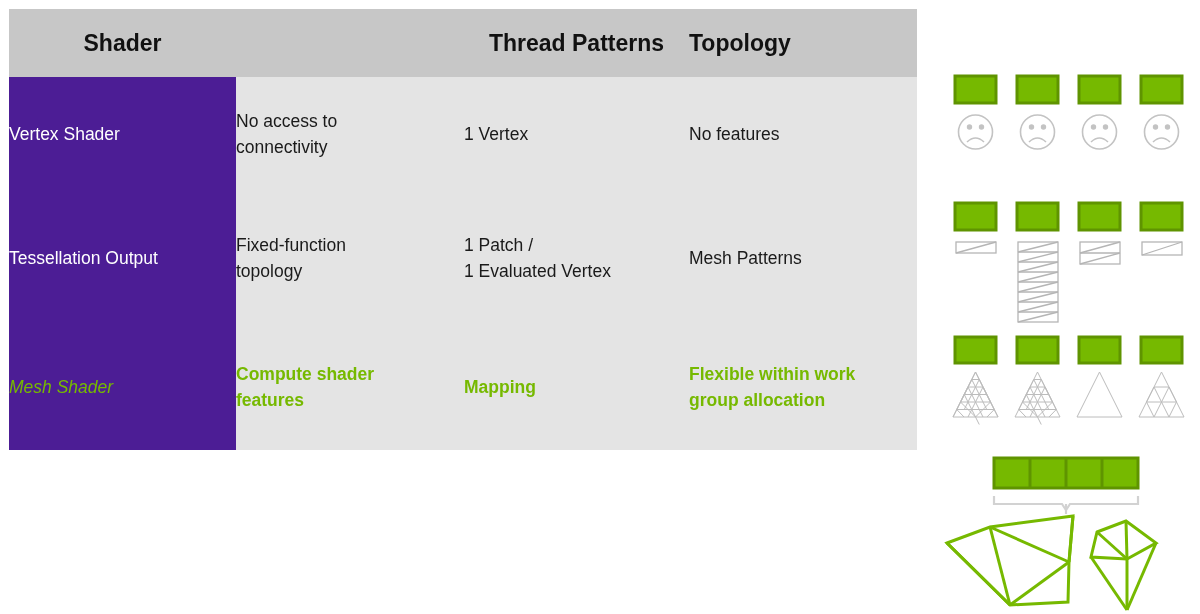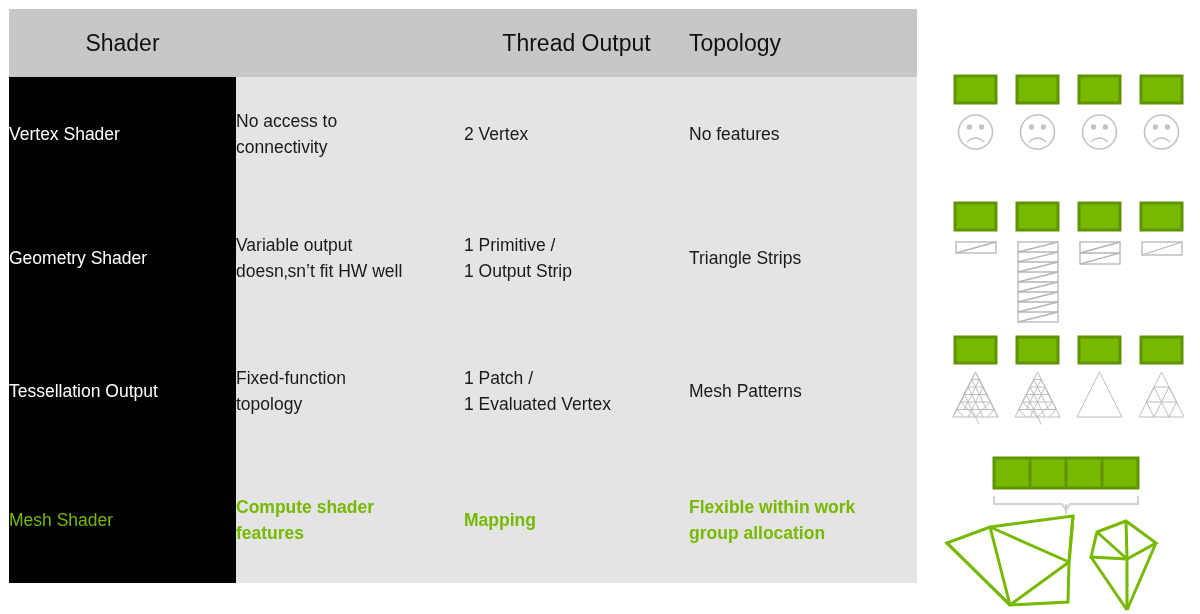--- a/index.html
+++ b/index.html
@@ -30,37 +30,37 @@
     vertical-align: middle;
     border: 0;
   }
 
   
   .hdr-cell {
     background: #c7c7c7;
     height: 68px;
     text-align: center;
     font-size: 23px;
-    font-weight: 400;
+    font-weight: 700;
     color: #111;
     border-right: 2px solid #ffffff;
     border-bottom: 2px solid #ffffff;
   }
   .hdr-cell.last { border-right: 0; }
   .hdr-cell.tl { text-align: left; padding-left: 20px; }
 
   
   .shader-cell {
-    background: #000000;
+    background: #4c1d95;
     color: #ffffff;
     font-size: 17.5px;
     padding-left: 20px;
     border-bottom: 2px solid #ffffff;
   }
-  .shader-cell.mesh { color: #76b900; }
+  .shader-cell.mesh { color: #76b900; font-style: italic; }
   .body-cell {
     background: #e4e4e4;
     color: #1a1a1a;
     font-size: 17.5px;
     line-height: 1.45;
     padding-left: 18px;
     padding-right: 10px;
     border-right: 2px solid #f4f4f4;
     border-bottom: 2px solid #f4f4f4;
   }
@@ -84,55 +84,41 @@
   svg { display: block; overflow: visible; }
 </style>
 </head>
 <body>
 
 <table id="comparison-table">
   <thead>
     <tr>
       <th class="hdr-cell" style="width:227px;">Shader</th>
       <th class="hdr-cell" style="width:228px;"></th>
-      <th class="hdr-cell" style="width:225px;">Thread Output</th>
+      <th class="hdr-cell" style="width:225px;">Thread Patterns</th>
       <th class="hdr-cell last tl" style="width:228px;">Topology</th>
     </tr>
   </thead>
   <tbody>
 
     <tr class="row-vs">
       <td class="shader-cell">
         <span>Vertex Shader</span>
       </td>
       <td class="body-cell">
         <span class="ml">No access to<br>connectivity</span>
       </td>
       <td class="body-cell">
-        <span class="ml">2 Vertex</span>
+        <span class="ml">1 Vertex</span>
       </td>
       <td class="body-cell last">
         <span class="ml">No features</span>
       </td>
     </tr>
 
-    <tr class="row-gs">
-      <td class="shader-cell">
-        <span>Geometry Shader</span>
-      </td>
-      <td class="body-cell">
-        <span class="ml">Variable output<br>doesn‚sn’t fit HW well</span>
-      </td>
-      <td class="body-cell">
-        <span class="ml">1 Primitive /<br>1 Output Strip</span>
-      </td>
-      <td class="body-cell last">
-        <span class="ml">Triangle Strips</span>
-      </td>
-    </tr>
 
     <tr class="row-ts">
       <td class="shader-cell">
         <span>Tessellation Output</span>
       </td>
       <td class="body-cell">
         <span class="ml">Fixed-function<br>topology</span>
       </td>
       <td class="body-cell">
         <span class="ml">1 Patch /<br>1 Evaluated Vertex</span>

